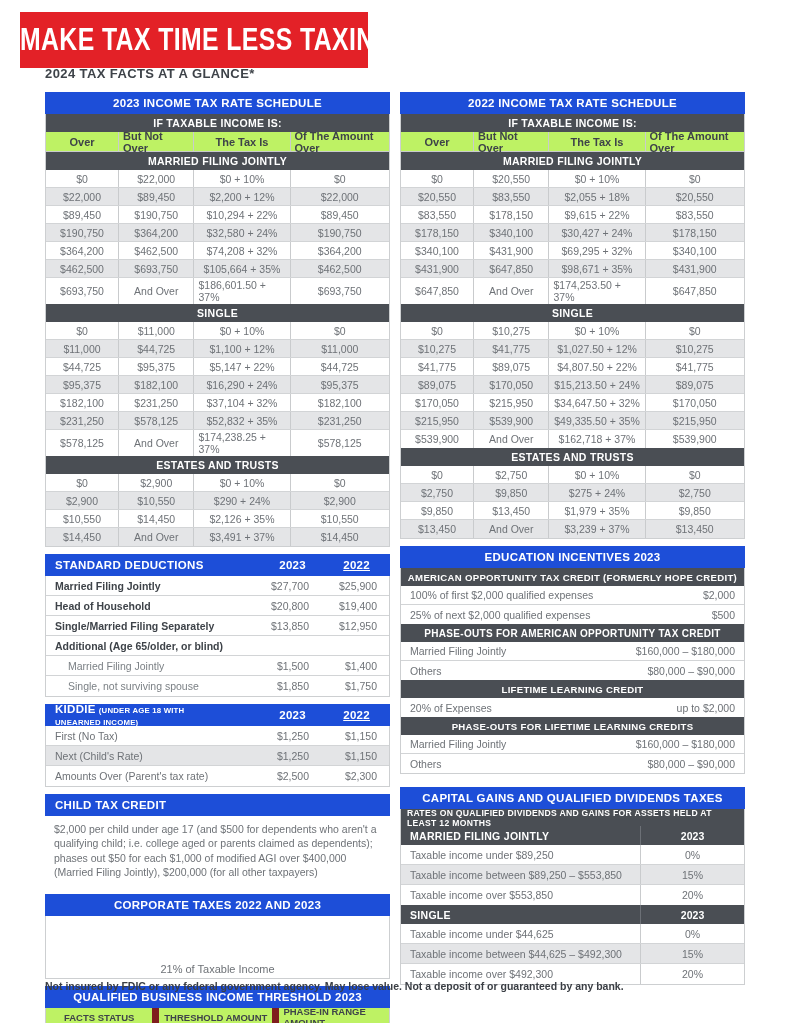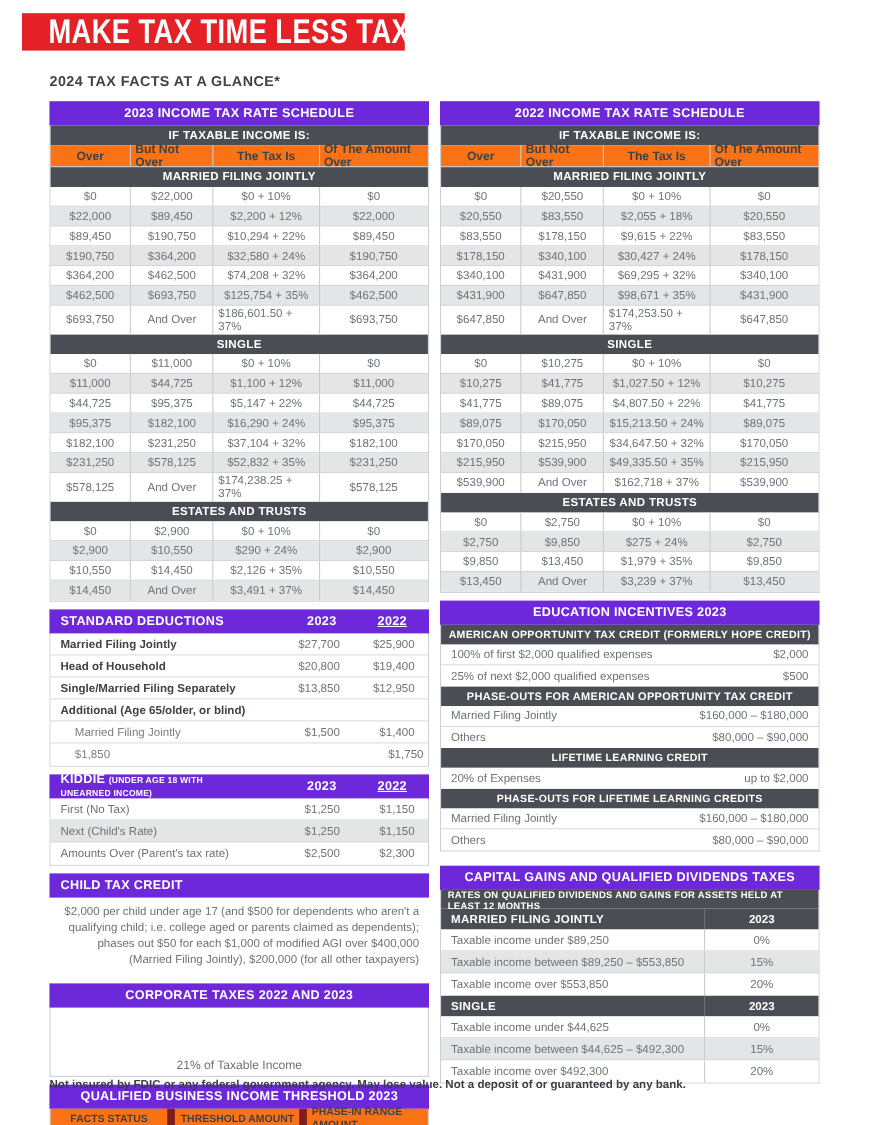--- a/index.html
+++ b/index.html
@@ -1,42 +1,42 @@
 <!DOCTYPE html>
 <html><head>
 <meta charset="utf-8">
 <style>
   * { margin:0; padding:0; box-sizing:border-box; }
   html,body { width:791px; height:1023px; background:#ffffff; overflow:hidden;
     font-family:"Liberation Sans", sans-serif; -webkit-font-smoothing:antialiased; }
 
   
-  .banner { position:absolute; left:20px; top:12px; width:348px; height:34px;
-    background:#e32127; display:flex; align-items:center; padding-left:24px; }
+  .banner { position:absolute; left:20px; top:12px; width:348px; height:56px;
+    background:#e32127; display:flex; align-items:center; }
   .banner-text { color:#ffffff; font-size:31px; font-weight:800; letter-spacing:.5px;
     transform:scaleX(.80); transform-origin:left center; white-space:nowrap; }
   .page-title { position:absolute; left:45px; top:66px; font-size:13px; font-weight:bold;
     color:#3e4349; letter-spacing:.4px; }
 
   
   .grid { position:absolute; left:45px; top:92px; width:700px;
     display:grid; grid-template-columns:345px 345px; column-gap:10px; align-items:start; }
   .col { display:flex; flex-direction:column; }
 
   
   .card { border:1px solid #cdcfd1; border-top:none; background:#fff; margin-bottom:7px; }
-  .bar-blue { background:#6d28d9; color:#fff; font-weight:bold; font-size:11.5px;
+  .bar-blue { background:#1d4ed8; color:#fff; font-weight:bold; font-size:11.5px;
     height:22px; display:flex; align-items:center; justify-content:center;
     letter-spacing:.3px; margin:-0px -1px 0 -1px; padding:0 8px; }
   .bar-blue.left { justify-content:flex-start; }
   .bar-dark { background:#4a4e54; color:#fff; font-weight:bold; font-size:10.5px;
     height:18px; display:flex; align-items:center; justify-content:center;
     letter-spacing:.3px; padding:0 6px; }
   .bar-dark.small { font-size:8.6px; height:17px; }
-  .col-hdr { display:flex; background:#f97316; height:20px; align-items:center;
+  .col-hdr { display:flex; background:#bef264; height:20px; align-items:center;
     font-weight:bold; color:#3e4349; font-size:11px; border-bottom:1px solid #c9cbcd; }
   .rows { display:flex; flex-direction:column; }
   .tr { display:flex; background:#fff; min-height:18px; align-items:stretch;
     border-bottom:1px solid #d2d4d6; }
   .rows .tr:last-child { border-bottom:none; }
   .alt .tr:nth-child(even) { background:#e4e5e7; }
   .td { display:flex; align-items:center; justify-content:center; font-size:10.5px;
     color:#6e7277; padding:1px 4px; }
 
   
@@ -76,21 +76,21 @@
 
   
   .colsq .td:nth-child(1){ width:31%; }
   .colsq .td:nth-child(2){ width:35%; }
   .colsq .td:nth-child(3){ width:34%; }
   .colsq .td + .td { border-left:7px solid #7f1d1d; }
   .colsq.col-hdr .td { font-size:9.5px; }
 
   
   .ctc-body { font-size:10.5px; color:#6e7277; line-height:1.38; padding:6px 9px 8px 9px; }
-  .card.noborder { border:none;text-align:right; }
+  .card.noborder { border:none; }
 
   
   .one-cell { display:flex; align-items:center; justify-content:center; height:17px;
     font-size:11px; color:#6e7277;margin-top:45px; }
 
   .kiddie-note { font-size:7.8px; font-weight:bold; margin-left:3px; letter-spacing:.2px; }
 
   .footer { position:absolute; left:45px; top:980px; width:710px; font-size:10.5px;
     font-weight:bold; color:#3a3e44; }
   .mt6 { margin-top:6px; }
@@ -144,21 +144,21 @@
           </div>
           <div class="tr">
             <div class="td">$364,200</div>
             <div class="td">$462,500</div>
             <div class="td">$74,208 + 32%</div>
             <div class="td">$364,200</div>
           </div>
           <div class="tr">
             <div class="td">$462,500</div>
             <div class="td">$693,750</div>
-            <div class="td">$125,754 + 35%</div>
+            <div class="td">$105,664 + 35%</div>
             <div class="td">$462,500</div>
           </div>
           <div class="tr">
             <div class="td">$693,750</div>
             <div class="td">And Over</div>
             <div class="td">$186,601.50 + 37%</div>
             <div class="td">$693,750</div>
           </div>
         </div>
       <div class="bar-dark">SINGLE</div>
@@ -261,20 +261,21 @@
             <div class="td">Additional (Age 65/older, or blind)</div>
             <div class="td"></div>
             <div class="td"></div>
           </div>
           <div class="tr ind">
             <div class="td">Married Filing Jointly</div>
             <div class="td">$1,500</div>
             <div class="td">$1,400</div>
           </div>
           <div class="tr ind">
+            <div class="td">Single, not surviving spouse</div>
             <div class="td">$1,850</div>
             <div class="td">$1,750</div>
           </div>
         </div>
     </section>
 
     <section class="card">
       <div class="bar-blue left hdr-2yr">
         <span class="lbl" style="padding-left:2px"><span>KIDDIE</span><span class="kiddie-note">(UNDER AGE 18 WITH UNEARNED INCOME)</span></span>
         <span class="yr">2023</span>

